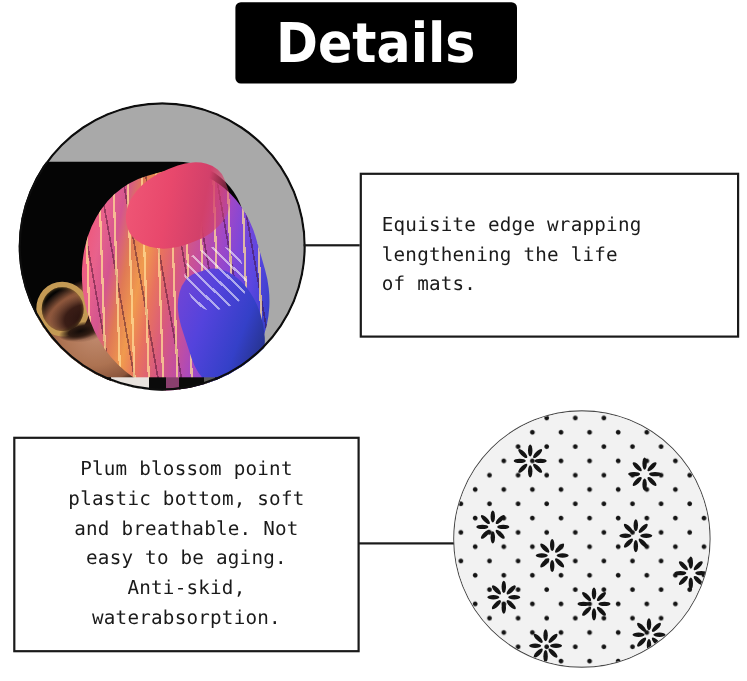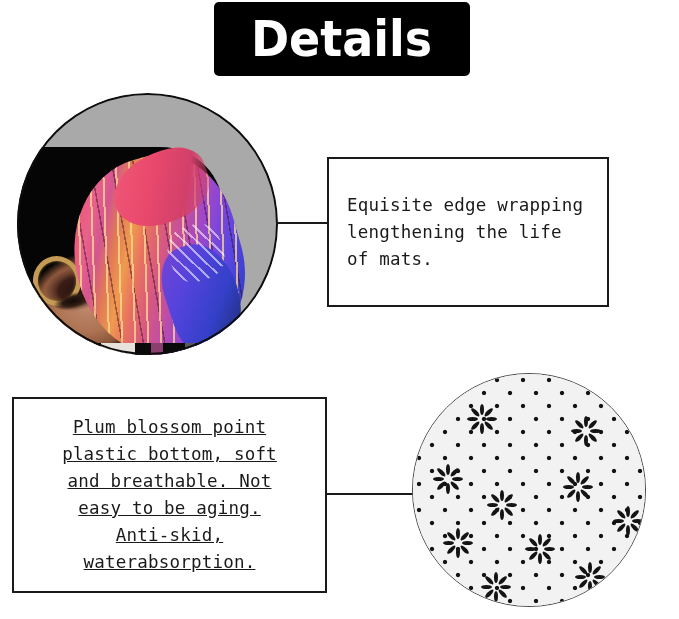--- a/index.html
+++ b/index.html
@@ -53,35 +53,35 @@
     font-size: 17.5px;
     line-height: 27px;
     color: #1a1a1a;
     white-space: pre-line;
     letter-spacing: 0.2px;
   }
 
   #callout-edge-wrapping {
     left: 327px;
     top: 157px;
-    width: 282px;
+    width: 345px;
     height: 150px;
     justify-content: flex-start;
     padding-left: 18px;
   }
   #callout-edge-wrapping .callout-text { text-align: left; }
 
   #callout-plastic-bottom {
     left: 12px;
     top: 397px;
     width: 315px;
     height: 196px;
     padding: 0 10px;
   }
-  #callout-plastic-bottom .callout-text { text-align: center; text-decoration: underline; }
+  #callout-plastic-bottom .callout-text { text-align: center; }
 
   
   .connector {
     position: absolute;
     background: #1a1a1a;
     height: 2px;
   }
   #connector-top { left: 276px; top: 222px; width: 53px; }
   #connector-bottom { left: 326px; top: 493px; width: 88px; }
 

